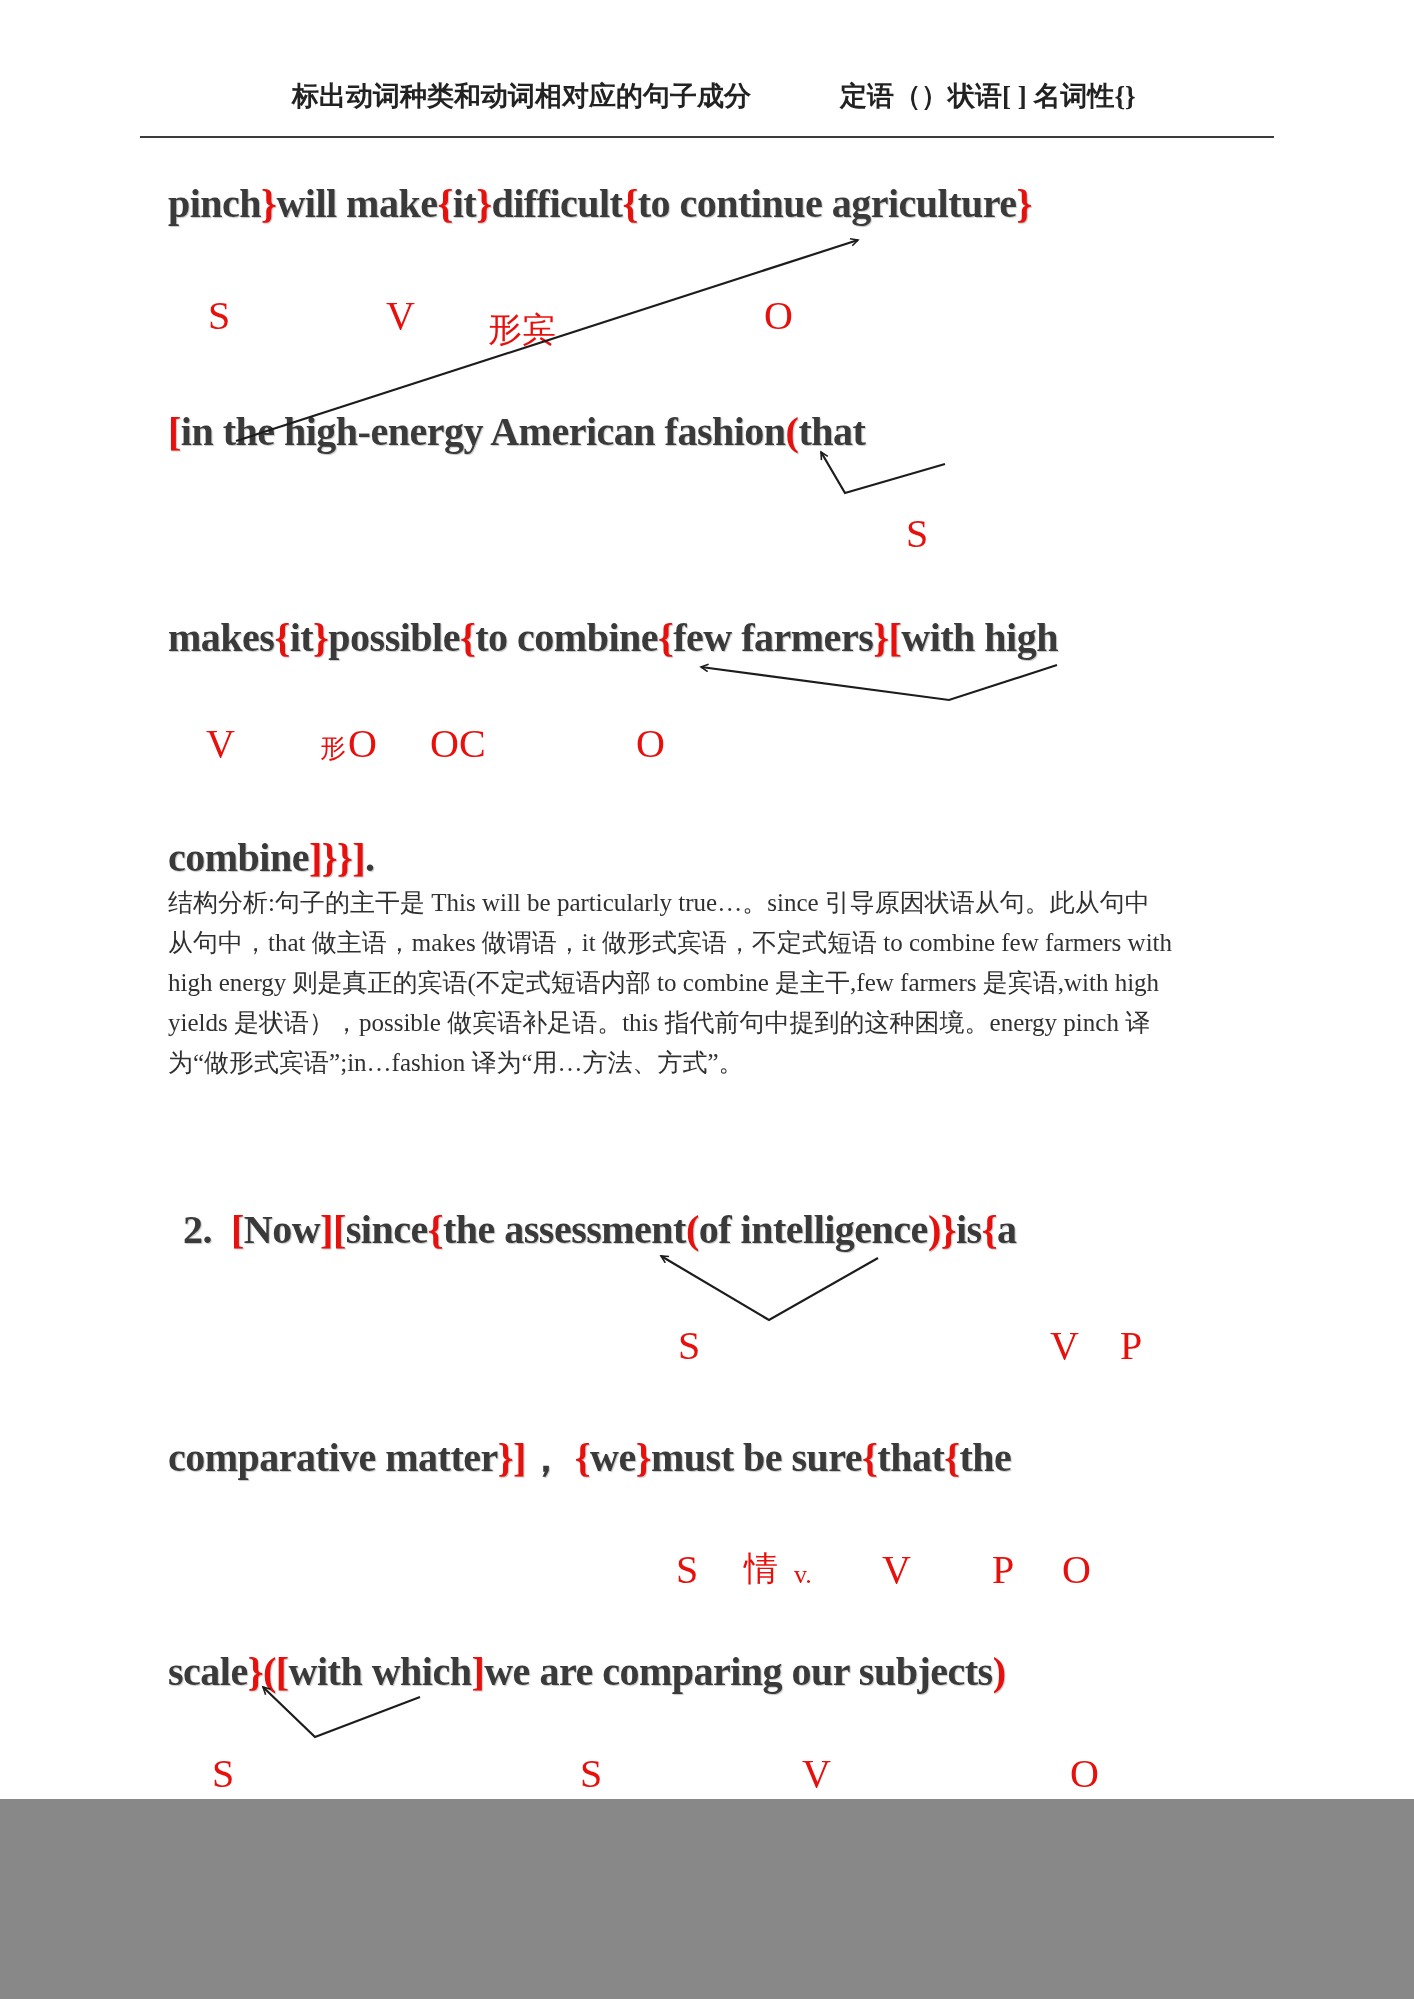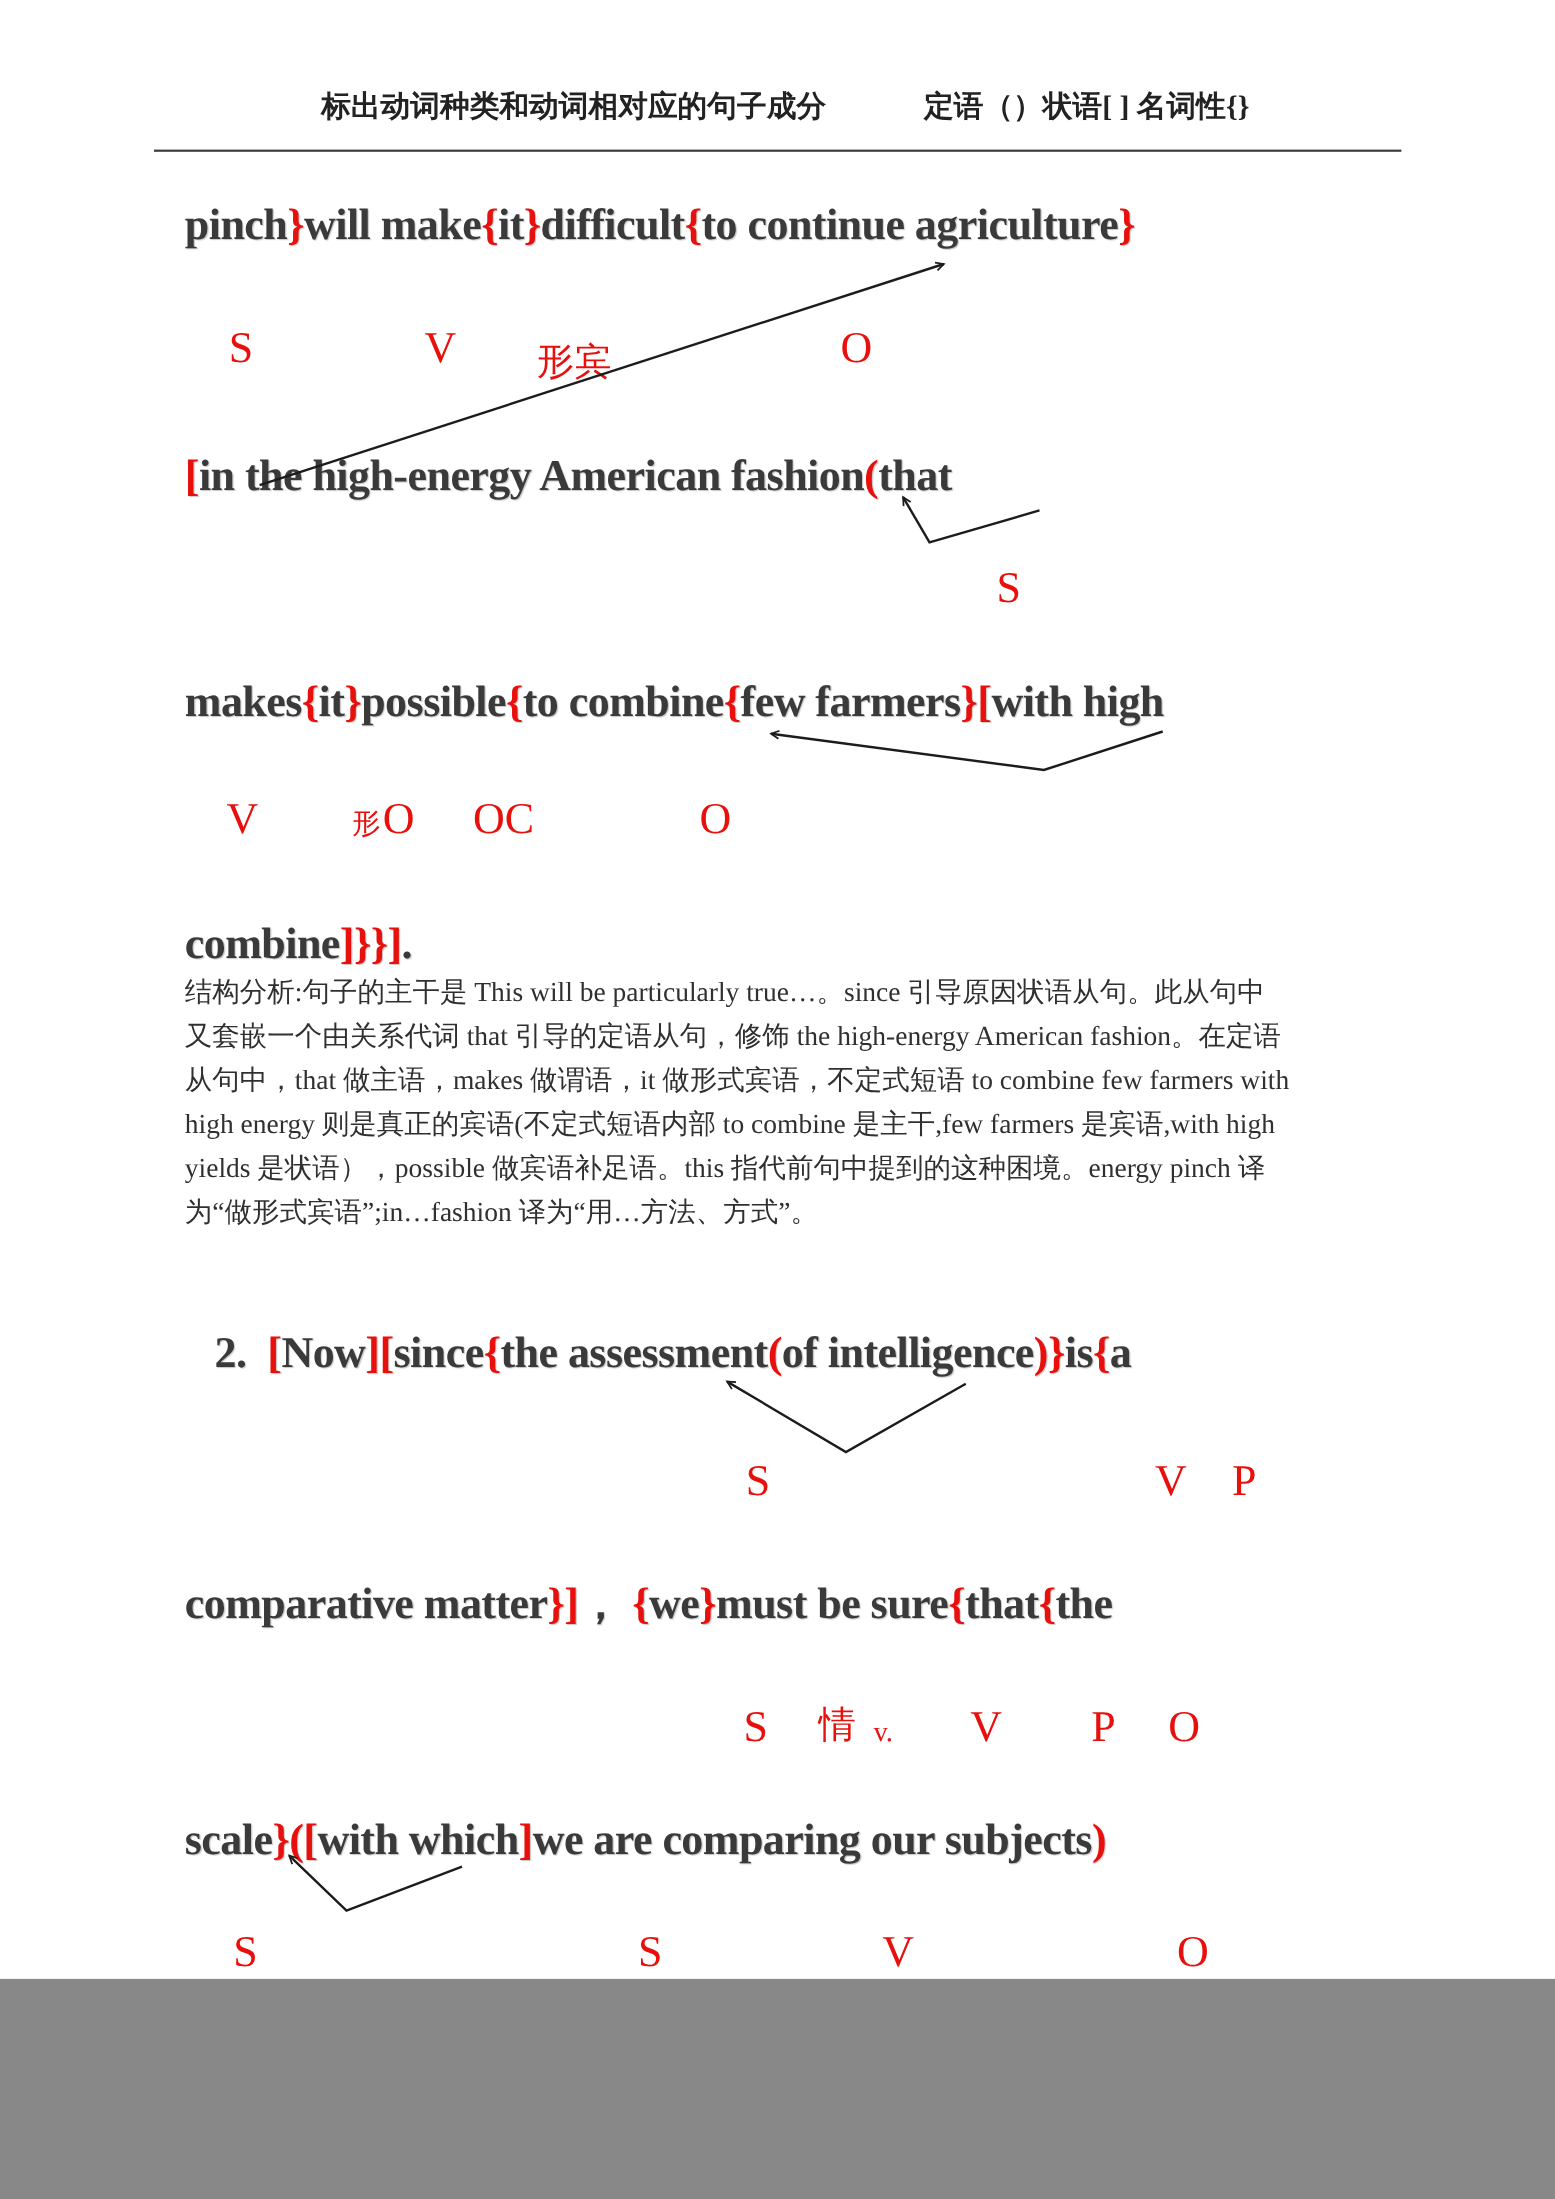--- a/index.html
+++ b/index.html
@@ -22,21 +22,21 @@
     position:absolute; left:168px; font-weight:700; font-size:40px; letter-spacing:-0.5px;
     white-space:pre; color:var(--dark);
     text-shadow:1px 1px 1px rgba(150,150,150,0.55);
   }
   .seg-dark{color:var(--dark);}
   .seg-red{color:var(--red);}
   .l1{top:180px;}
   .l2{top:408px;}
   .l3{top:614px;}
   .l4{top:834px;}
-  .l5{top:1206px; left:183px;margin-left:12px;}
+  .l5{top:1206px; left:183px;}
   .l6{top:1430px;}
   .l7{top:1648px;}
   
   .para{position:absolute; left:168px; top:883px; width:1085px;}
   .para-line{
     font-size:25px; line-height:40px; color:var(--text); white-space:nowrap;
     font-weight:400;
   }
   
   .glabel{
@@ -61,21 +61,20 @@
   <span class="hdr hdr-right">定语（）状语[ ] 名词性{}</span>
   <div class="hdr-rule"></div>
 
   <div class="bigline l1"><span class="seg-dark">pinch</span><span class="seg-red">}</span><span class="seg-dark">will make</span><span class="seg-red">{</span><span class="seg-dark">it</span><span class="seg-red">}</span><span class="seg-dark">difficult</span><span class="seg-red">{</span><span class="seg-dark">to continue agriculture</span><span class="seg-red">}</span></div>
   <div class="bigline l2"><span class="seg-red">[</span><span class="seg-dark">in the high-energy American fashion</span><span class="seg-red">(</span><span class="seg-dark">that</span></div>
   <div class="bigline l3"><span class="seg-dark">makes</span><span class="seg-red">{</span><span class="seg-dark">it</span><span class="seg-red">}</span><span class="seg-dark">possible</span><span class="seg-red">{</span><span class="seg-dark">to combine</span><span class="seg-red">{</span><span class="seg-dark">few farmers</span><span class="seg-red">}</span><span class="seg-red">[</span><span class="seg-dark">with high</span></div>
   <div class="bigline l4"><span class="seg-dark">combine</span><span class="seg-red">]}}]</span><span class="seg-dark">.</span></div>
 
   <div class="para">
     <div class="para-line">结构分析:句子的主干是 This will be particularly true…。since 引导原因状语从句。此从句中</div>
-    <div class="para-line">又套嵌一个由关系代词 that 引导的定语从句，修饰 the high-energy American fashion。在定语</div>
     <div class="para-line">从句中，that 做主语，makes 做谓语，it 做形式宾语，不定式短语 to combine few farmers with</div>
     <div class="para-line">high energy 则是真正的宾语(不定式短语内部 to combine 是主干,few farmers 是宾语,with high</div>
     <div class="para-line">yields 是状语），possible 做宾语补足语。this 指代前句中提到的这种困境。energy pinch 译</div>
     <div class="para-line">为“做形式宾语”;in…fashion 译为“用…方法、方式”。</div>
   </div>
 
   <div class="bigline l5"><span class="seg-dark">2.  </span><span class="seg-red">[</span><span class="seg-dark">Now</span><span class="seg-red">][</span><span class="seg-dark">since</span><span class="seg-red">{</span><span class="seg-dark">the assessment</span><span class="seg-red">(</span><span class="seg-dark">of intelligence</span><span class="seg-red">)}</span><span class="seg-dark">is</span><span class="seg-red">{</span><span class="seg-dark">a</span></div>
   <div class="bigline l6"><span class="seg-dark">comparative matter</span><span class="seg-red">}]</span><span class="seg-dark">， </span><span class="seg-red">{</span><span class="seg-dark">we</span><span class="seg-red">}</span><span class="seg-dark">must be sure</span><span class="seg-red">{</span><span class="seg-dark">that</span><span class="seg-red">{</span><span class="seg-dark">the</span></div>
   <div class="bigline l7"><span class="seg-dark">scale</span><span class="seg-red">}([</span><span class="seg-dark">with which</span><span class="seg-red">]</span><span class="seg-dark">we are comparing our subjects</span><span class="seg-red">)</span></div>
 

